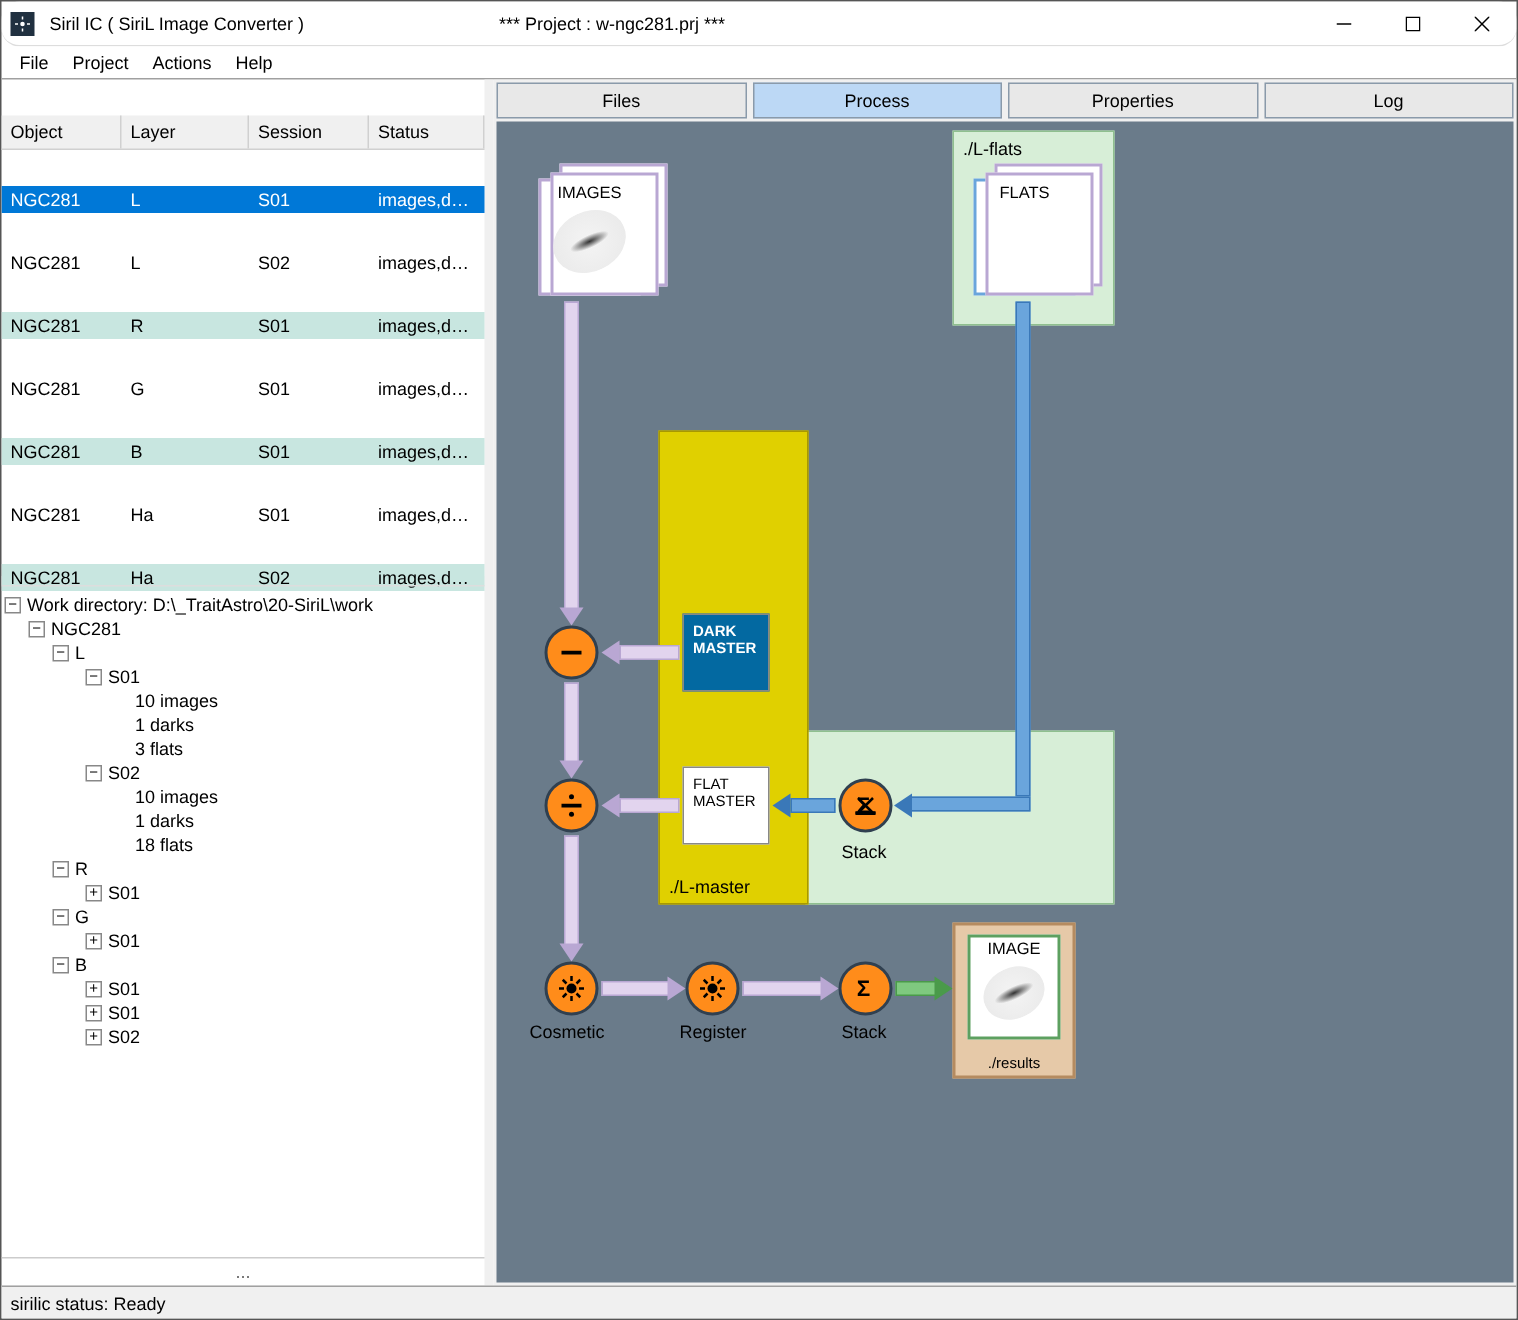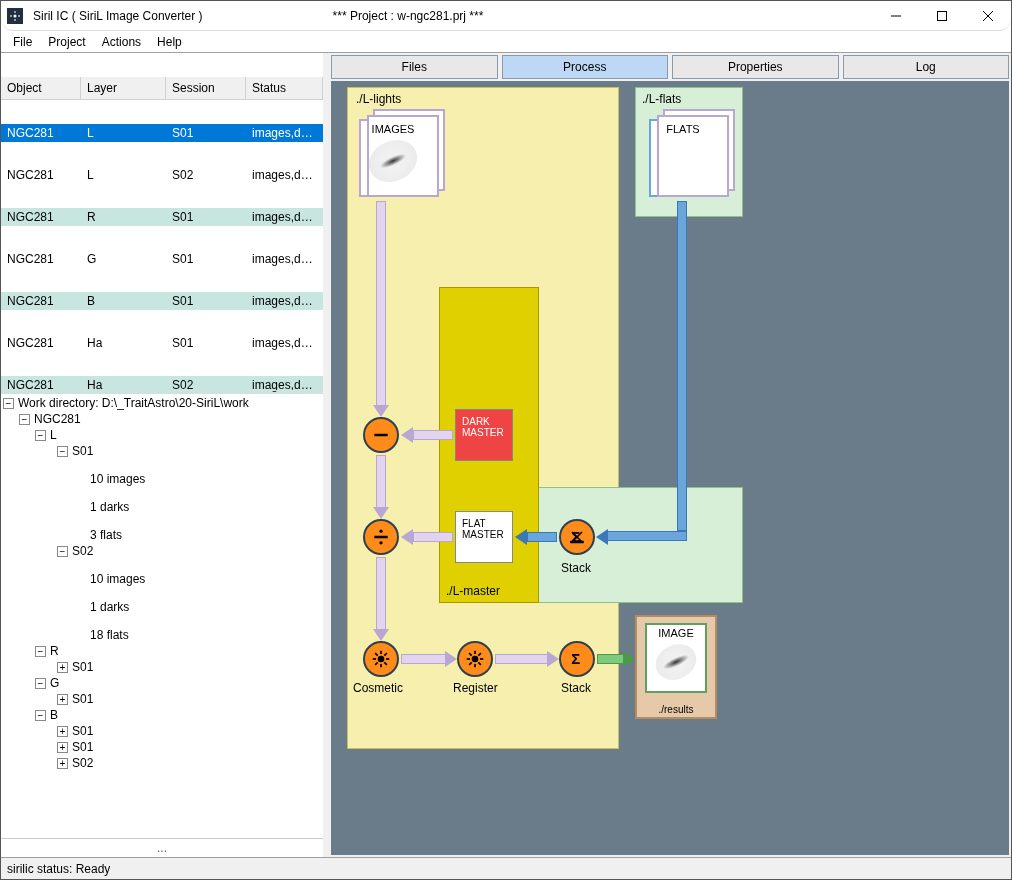--- a/index.html
+++ b/index.html
@@ -38,21 +38,21 @@
   .col-layer { width: 85px; }
   .col-sess { width: 80px; }
   .col-stat { flex:1; }
   .row-sel { background:#0078d7; color:#fff; }
   .row-alt { background:#c8e6e0; }
   
   .tree-wrap { flex:1; overflow:auto; padding:4px 2px; font-size:12px; border-top:1px solid #ddd;}
   .tree-node { white-space:nowrap; padding:1px 0;}
   .tree-node .exp { display:inline-block; width:11px; height:11px; border:1px solid #888; text-align:center; line-height:9px; font-size:10px; margin-right:4px; vertical-align:middle;}
   .tree-node .noexp { display:inline-block; width:13px; }
-  .lvl0{} .lvl1{padding-left:16px;} .lvl2{padding-left:32px;} .lvl3{padding-left:54px;} .lvl4{padding-left:74px;margin-top:12px;}
+  .lvl0{} .lvl1{padding-left:16px;} .lvl2{padding-left:32px;} .lvl3{padding-left:54px;} .lvl4{padding-left:74px;}
   .dots { text-align:center; border-top:1px solid #ccc; padding:2px 0; color:#666; }
   
   .rightpane { flex:1; display:flex; flex-direction:column; background:#f0f0f0; }
   .tabrow { display:flex; height:26px; gap:4px; padding:2px 2px 0 2px; }
   .tab { flex:1; border:1px solid #8a9aaa; background:#e8e8e8; display:flex; align-items:center; justify-content:center; font-size:12px; }
   .tab.active { background:#bcd8f5; }
   .canvas { flex:1; background:#6a7b8a; position:relative; margin:2px; }
   
   .block { position:absolute; }
   .lbl { position:absolute; font-size:12px; color:#000; }
@@ -62,21 +62,21 @@
   .imgstack .lbltxt { font-size:11px; text-align:center; padding-top:2px; }
   .galaxy { width:50px; height:40px; margin:6px auto 0; background:
     radial-gradient(ellipse 20px 6px at 50% 50%, #333 0%, rgba(0,0,0,0) 70%),
     radial-gradient(circle, #f4f4f4 0%, #e8e8e8 100%);
     transform: rotate(-25deg); border-radius:50%; }
   .imagestack-small { width:62px; height:70px; border:2px solid #5da060; background:#fff; }
   .imagestack-small .lbltxt { font-size:11px; text-align:center; padding-top:2px;}
   .imagestack-small .galaxy{width:42px;height:34px;margin:6px auto 0;}
   .resultlbl { position:absolute; bottom:2px; width:100%; text-align:center; font-size:10px;}
   .master-box { position:absolute; width:58px; height:52px; background:#fff; border:1px solid #888; font-size:10px; padding:6px; line-height:1.1; }
-  .dark-box { background:#ef4444; color:#fff; }
+  .dark-box { background:#0369a1; color:#fff;font-weight:bold; }
   .circ { position:absolute; width:36px; height:36px; border-radius:50%; background:#ff8c1a; border:2px solid #304050; display:flex; align-items:center; justify-content:center; }
   .circ svg { width:20px; height:20px; }
   
   .arrow { position:absolute; }
   .arrow.lav { background:#e2d4ee; border:1px solid #b9a7d3; }
   .arrow.blue { background:#6aa5dc; border:1px solid #3a78b8; }
   .arrow.green { background:#7fc97f; border:1px solid #4a9a4a; }
   .ah { height:10px; }
   .av { width:10px; }
   .tri { position:absolute; width:0; height:0; }
@@ -215,23 +215,20 @@
   <div class="rightpane">
     <div class="tabrow">
       <div class="tab">Files</div>
       <div class="tab active">Process</div>
       <div class="tab">Properties</div>
       <div class="tab">Log</div>
     </div>
 
     <div class="canvas">
 
-      <div class="block" style="left:16px;top:6px;width:272px;height:662px;background:#f6efae;border:1px solid #c8c060;">
-        <span class="lbl" style="top:4px;left:8px;">./L-lights</span>
-      </div>
 
       <div class="block" style="left:304px;top:6px;width:108px;height:130px;background:#d7eed7;border:1px solid #8fbf8f;">
         <span class="lbl" style="top:4px;left:6px;">./L-flats</span>
       </div>
 
       <div class="block" style="left:206px;top:406px;width:206px;height:116px;background:#d7eed7;border:1px solid #8fbf8f;"></div>
 
       <div class="block" style="left:108px;top:206px;width:100px;height:316px;background:#e0d000;border:1px solid #a89800;">
         <span class="lbl" style="bottom:4px;left:6px;">./L-master</span>
       </div>

